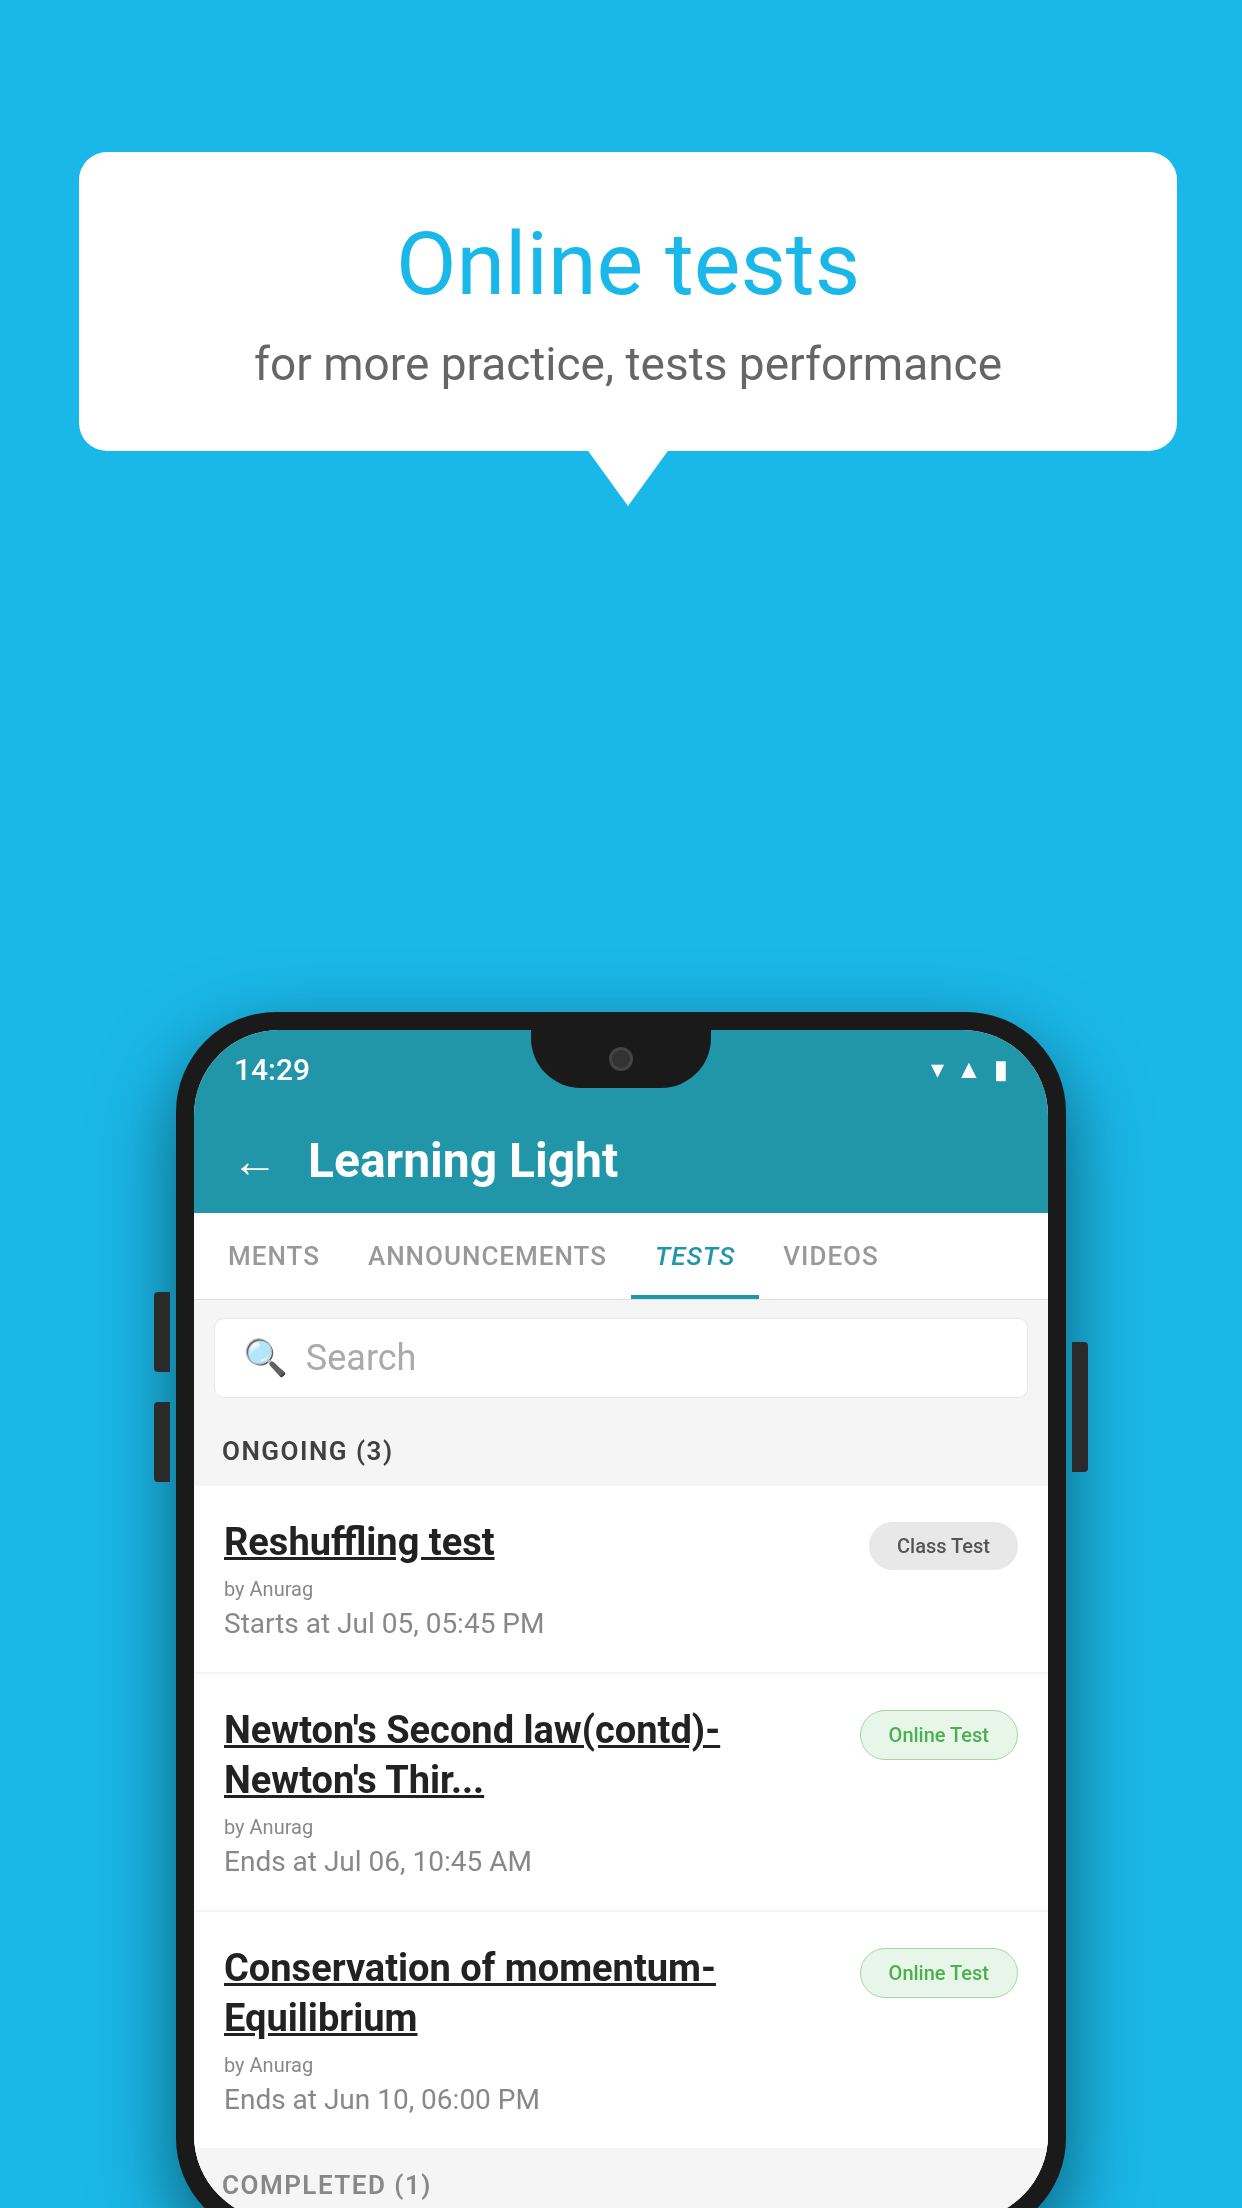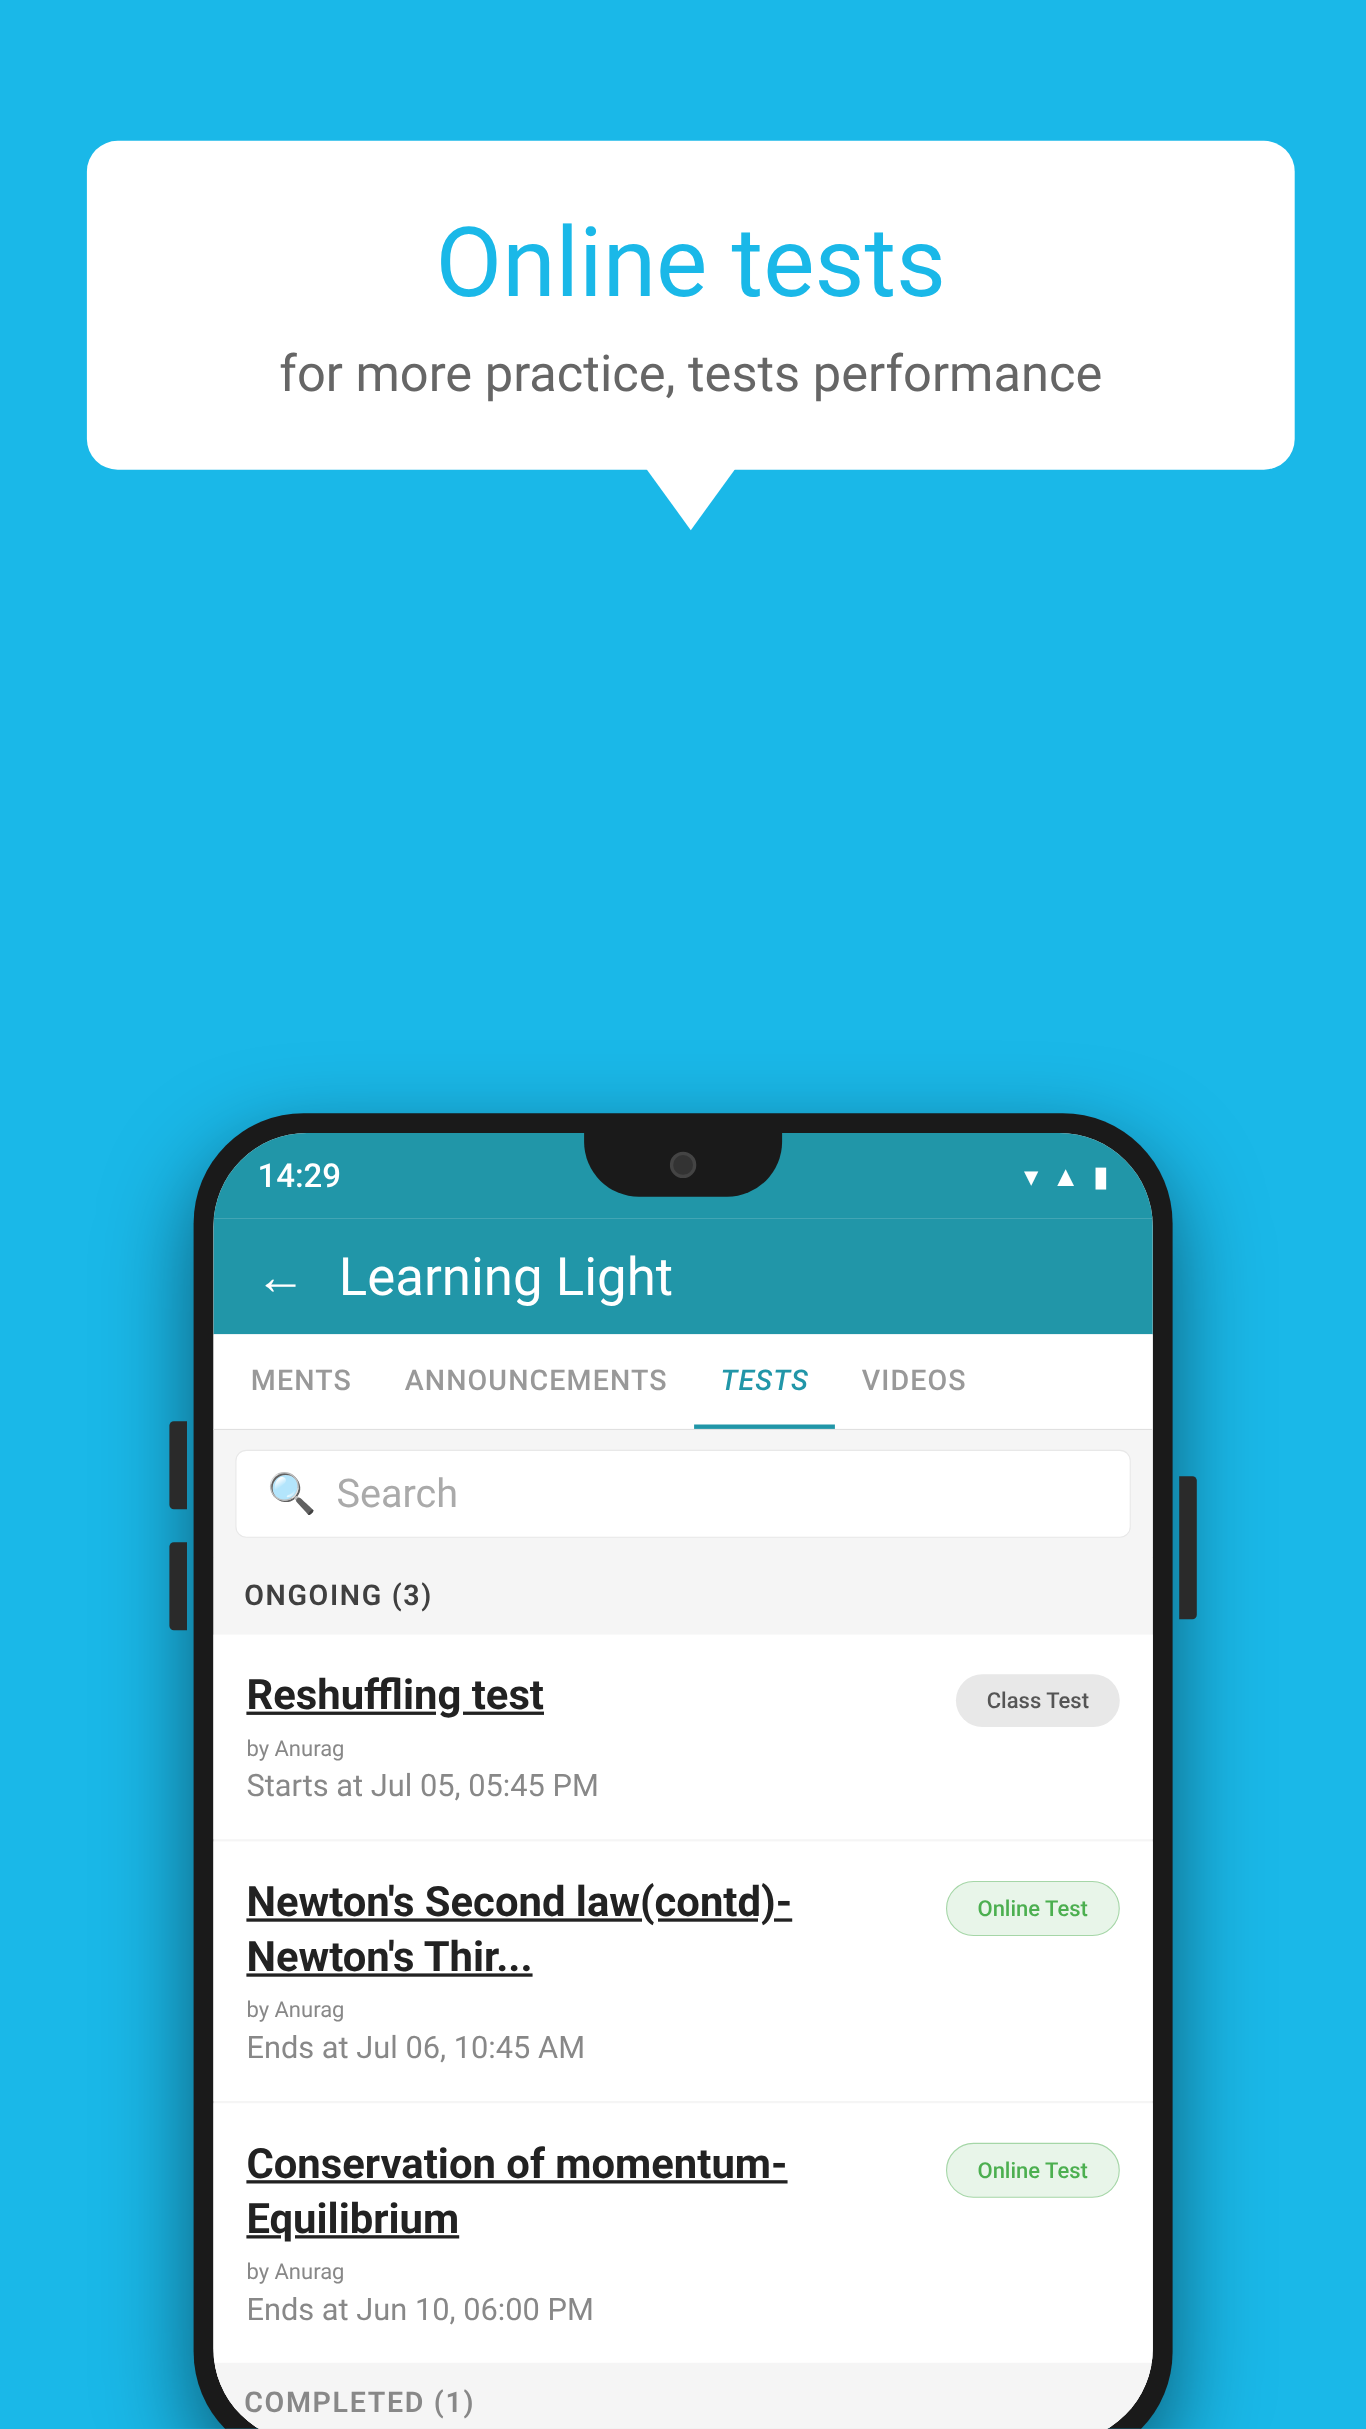--- a/index.html
+++ b/index.html
@@ -10,21 +10,21 @@
       height: 2208px;
       background-color: #1ab8e8;
       font-family: 'Roboto', Arial, sans-serif;
       overflow: hidden;
       position: relative;
     }
 
     
     .speech-bubble-container {
       position: absolute;
-      top: 128px;
+      top: 152px;
       left: 65px;
       right: 65px;
       padding-left: 14px;
     }
 
     .speech-bubble {
       background: white;
       border-radius: 28px;
       padding: 60px 70px;
       text-align: center;
@@ -143,21 +143,21 @@
 
     .back-arrow {
       color: white;
       font-size: 46px;
       line-height: 1;
     }
 
     .app-title {
       color: white;
       font-size: 48px;
-      font-weight: 400;
+      font-weight: 700;
     }
 
     
     .tabs-container {
       background: white;
       display: flex;
       border-bottom: 1px solid #e0e0e0;
       padding: 0 10px;
     }
 

